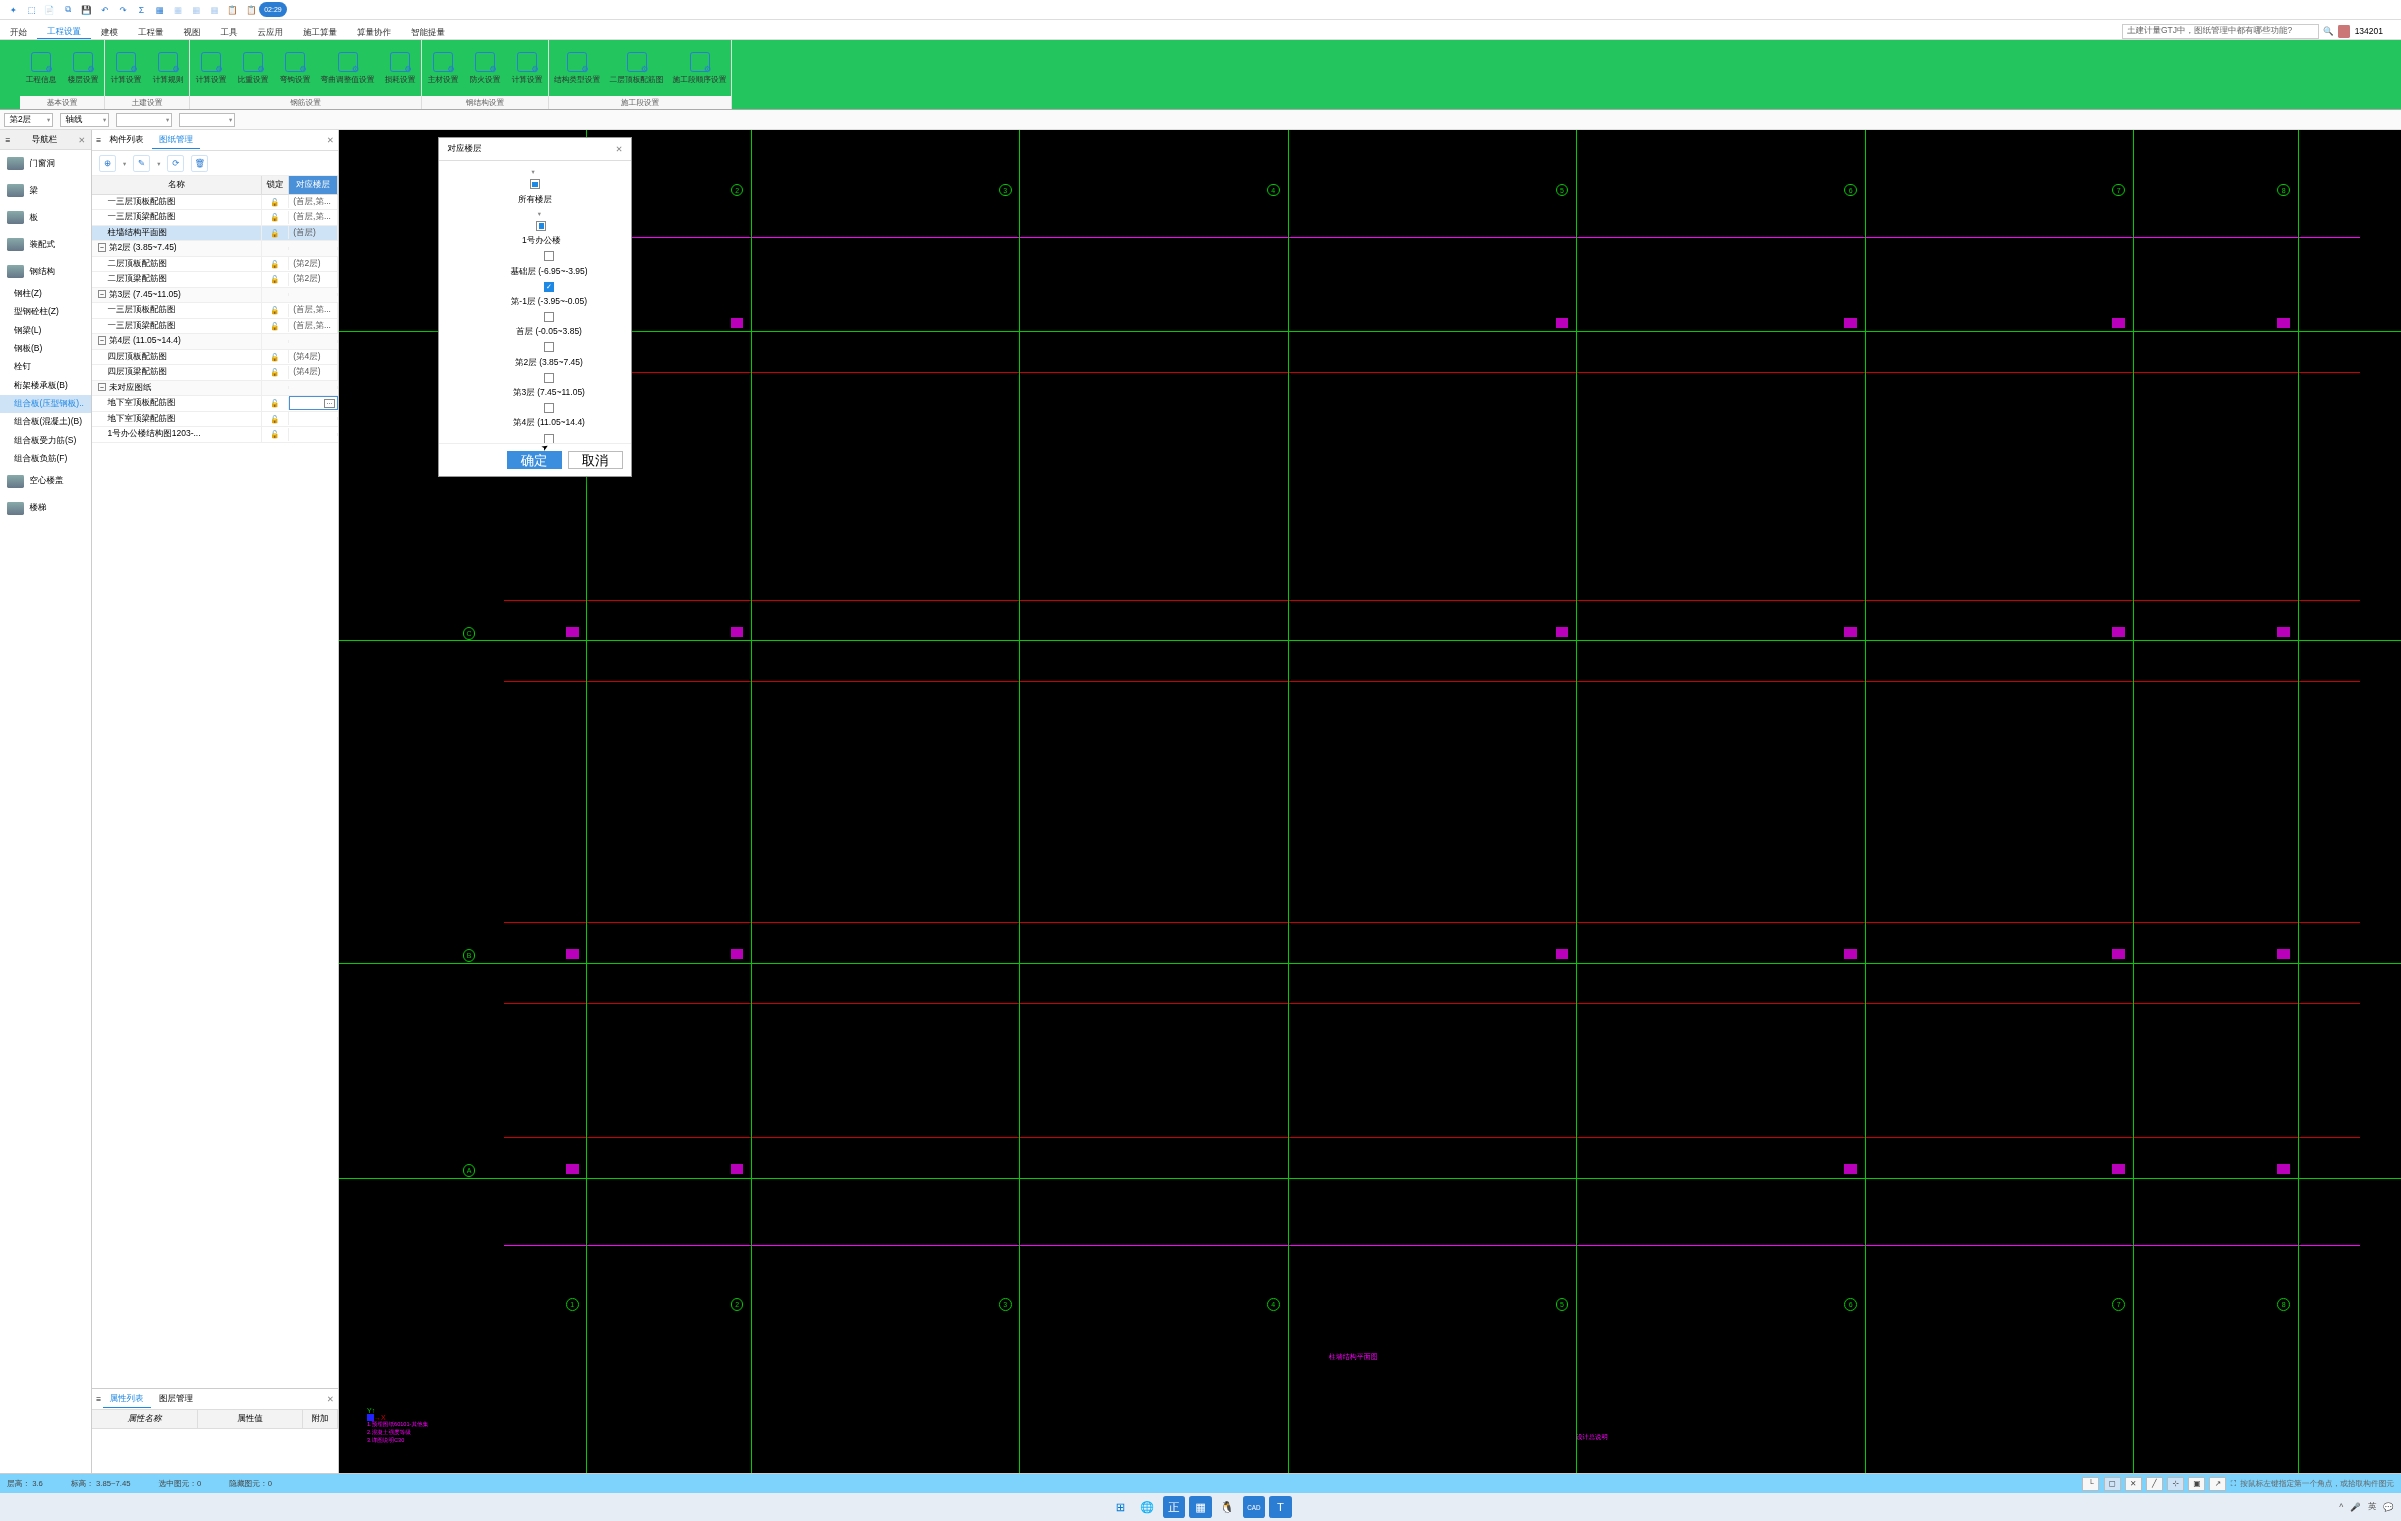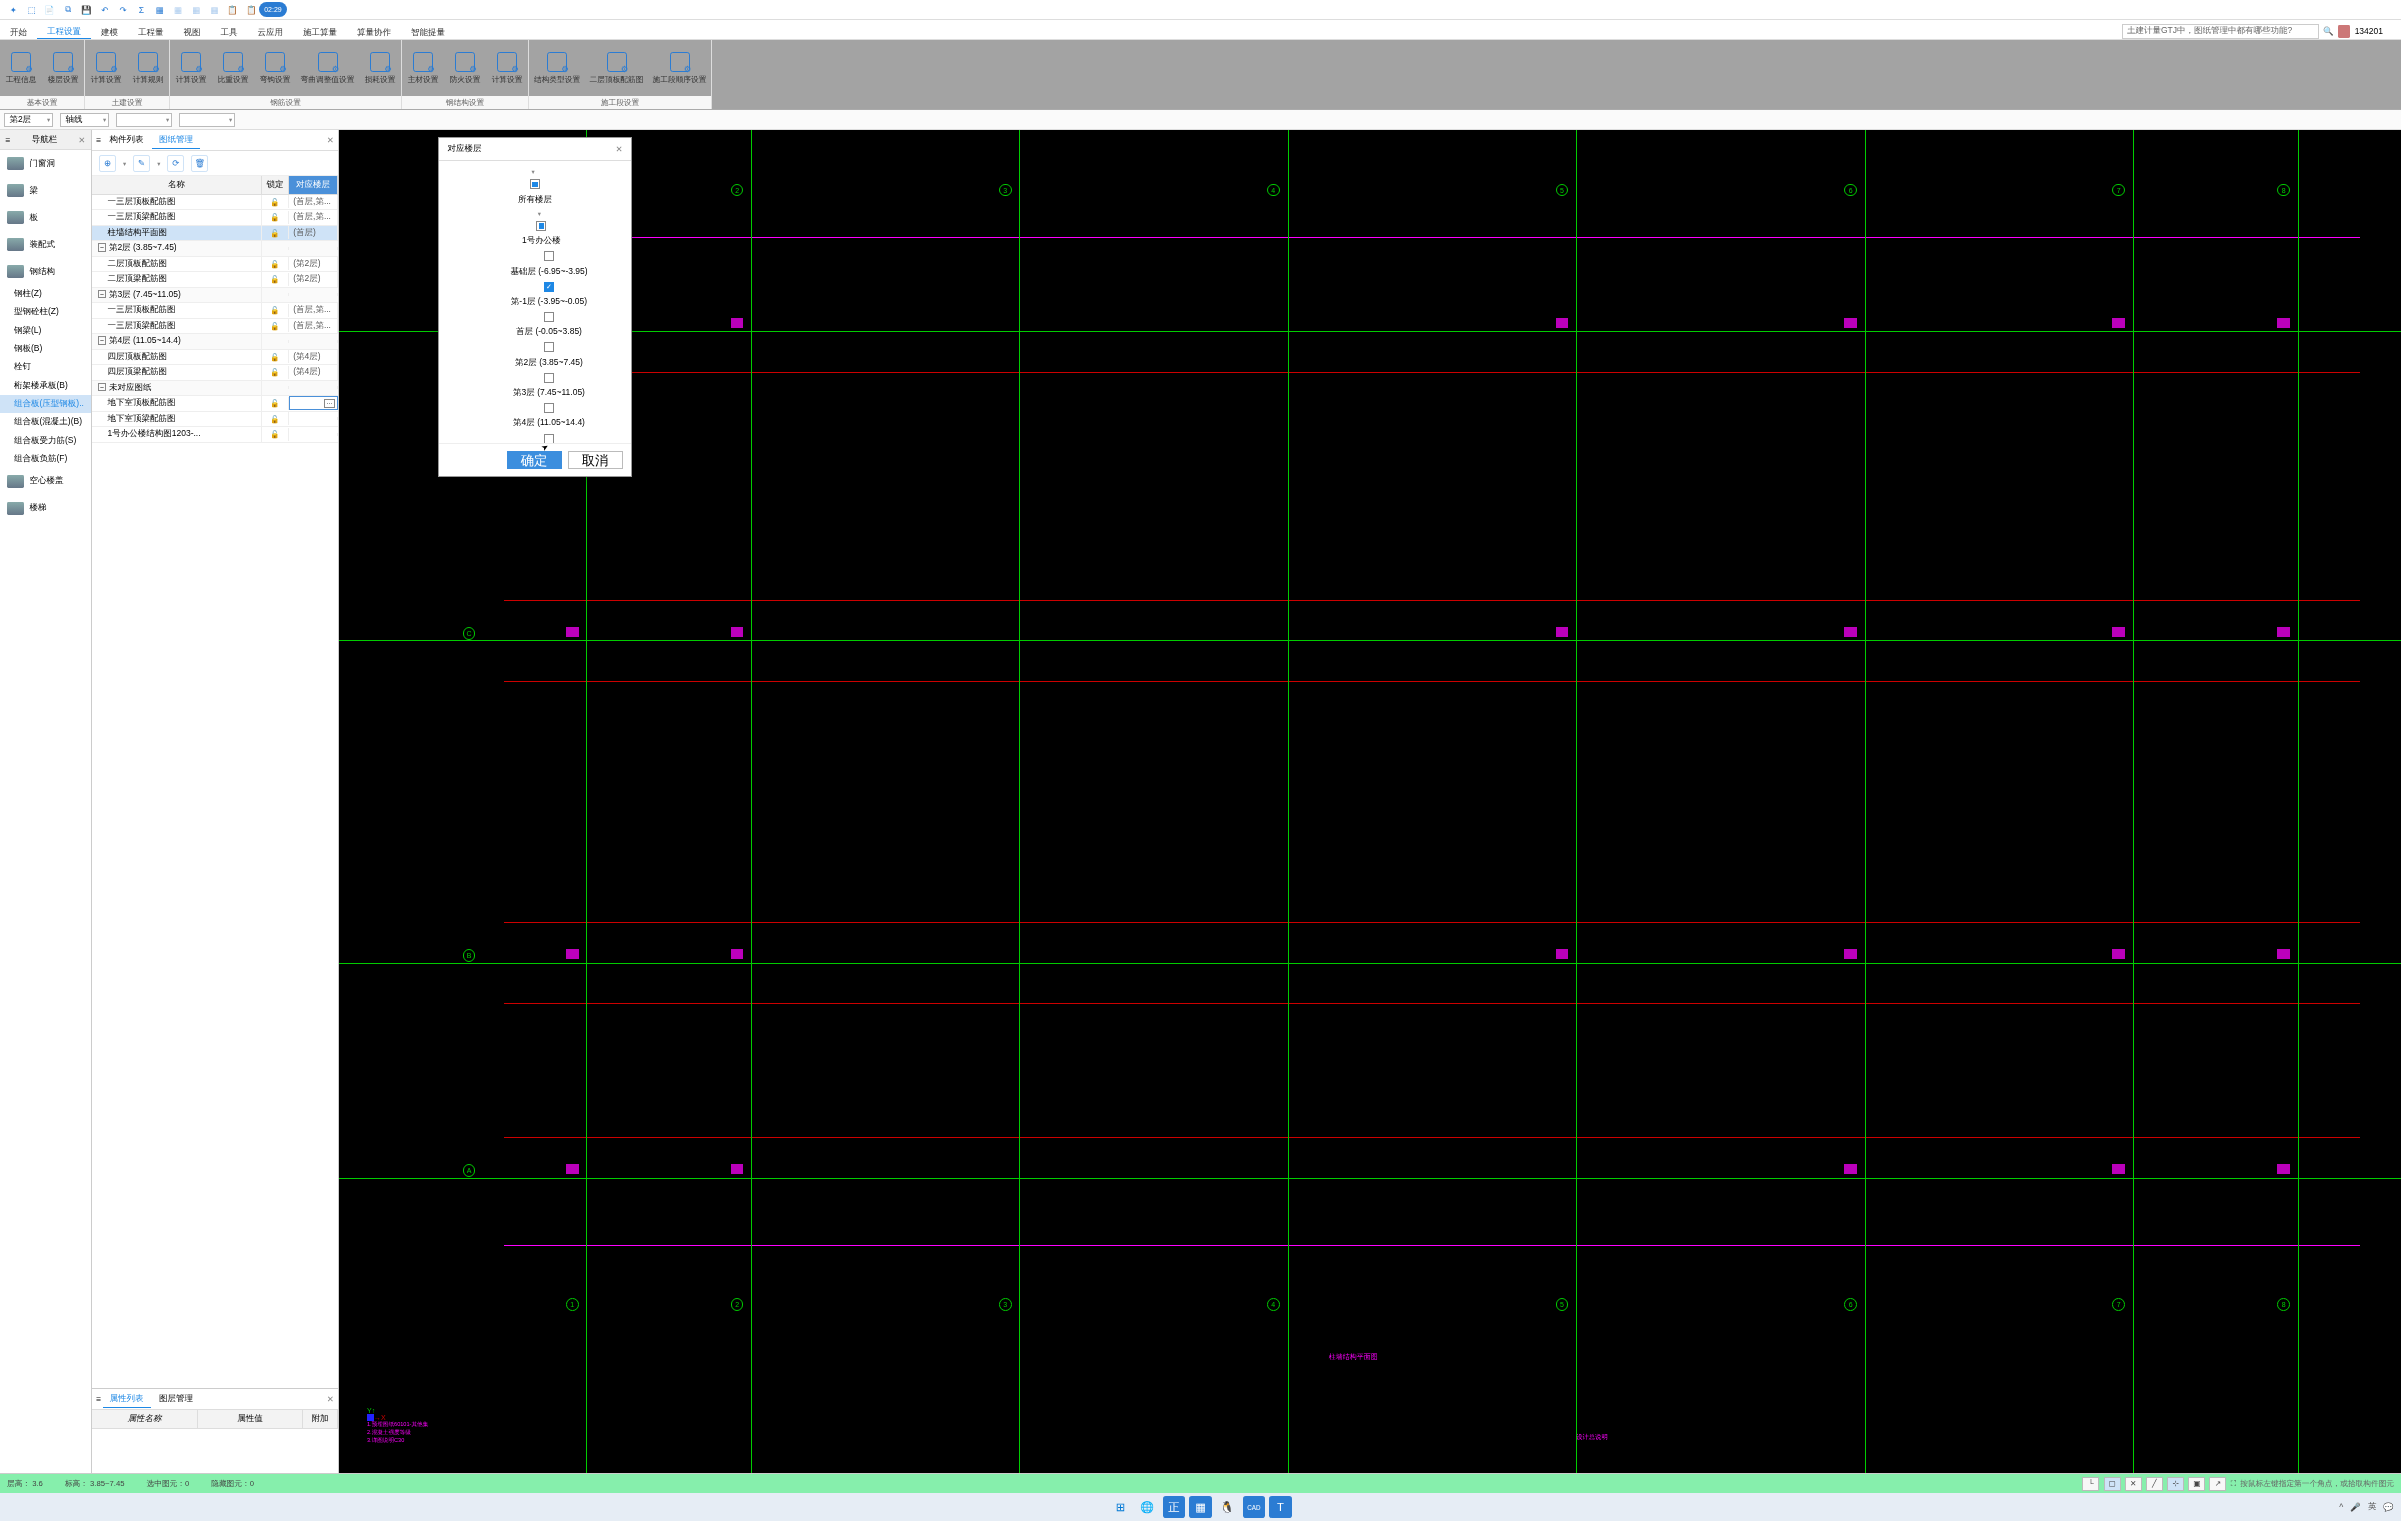--- a/index.html
+++ b/index.html
@@ -10,21 +10,21 @@
 .title-bar .qat-btn { width: 15.5px; height: 15.5px; display: flex; align-items: center; justify-content: center; color: #2b7cd3; cursor: pointer; }
 .title-bar .app-title { flex: 1; text-align: center; color: #666; }
 .title-bar .clock { width: 28px; height: 15.5px; border-radius: 7.7px; background: #2b7cd3; color: #fff; display: flex; align-items: center; justify-content: center; font-size: 7px; }
 
 .menu-bar { height: 20px; background: #fff; display: flex; align-items: flex-end; border-bottom: 0.7px solid #ddd; }
 .menu-item { padding: 0 10px; display: flex; align-items: center; color: #333; cursor: pointer; }
 .menu-item.active { color: #1e88e5; border-bottom: 1.4px solid #1e88e5; }
 .menu-right { margin-left: auto; display: flex; align-items: center; gap: 4.2px; padding-right: 18px; }
 .search-box { width: 197px; height: 15.5px; border: 0.7px solid #ccc; padding: 0 4.2px; display: flex; align-items: center; color: #666; }
 
-.ribbon { height: 70px; background: #a3a3a3; display: flex; border-bottom: 0.7px solid #aaa; }
+.ribbon { height: 70px; background: #22c55e; display: flex; border-bottom: 0.7px solid #aaa; padding-left: 20px; }
 .ribbon-group { border-right: 0.7px solid #ddd; display: flex; flex-direction: column; }
 .ribbon-row { display: flex; flex: 1; }
 .ribbon-btn { width: 42px; display: flex; flex-direction: column; align-items: center; justify-content: center; gap: 2.8px; cursor: pointer; padding: 2.8px; }
 .ribbon-btn.wide { width: 56px; }
 .ribbon-btn.wider { width: 63px; }
 .ribbon-icon { width: 20px; height: 20px; border: 1.1px solid #2b7cd3; border-radius: 2.8px; position: relative; }
 .ribbon-icon.gear::after { content: "⚙"; position: absolute; right: -2.8px; bottom: -2.8px; font-size: 8.5px; color: #2b7cd3; }
 .ribbon-label { font-size: 7.7px; color: #333; text-align: center; }
 .ribbon-group-label { text-align: center; font-size: 7.7px; color: #666; padding: 1.4px 0; background: #f7f7f7; }
 
@@ -89,21 +89,21 @@
 .dialog-body { padding: 5.6px 8.5px; max-height: 282px; overflow: auto; }
 .tree-node { display: flex; align-items: center; gap: 4.2px; padding: 2.1px 0; flex-direction: column; }
 .tree-arrow { width: 7px; color: #888; font-size: 6.3px; }
 .tree-check { width: 10px; height: 10px; border: 0.7px solid #888; display: flex; align-items: center; justify-content: center; }
 .tree-check.checked { background: #1e88e5; border-color: #1e88e5; color: #fff; font-size: 7px; }
 .tree-check.partial::after { content: ""; width: 5.6px; height: 5.6px; background: #1e88e5; }
 .dialog-footer { display: flex; justify-content: flex-end; gap: 6px; padding: 7px 8.5px; border-top: 0.7px solid #eee; }
 .dlg-btn { width: 55px; height: 18.3px; border: 0.7px solid #bbb; background: #fff; cursor: pointer; }
 .dlg-btn.primary { background: #3b8ede; color: #fff; border-color: #3b8ede; }
 
-.status-bar { height: 20px; background: #86efac; border-top: 0.7px solid #ccc; display: flex; align-items: center; padding: 0 7px; gap: 22px; font-size: 7.7px; color: #444; }
+.status-bar { height: 20px; background: #7dd3fc; border-top: 0.7px solid #ccc; display: flex; align-items: center; padding: 0 7px; gap: 28px; font-size: 7.7px; color: #444; }
 .status-right { margin-left: auto; display: flex; align-items: center; gap: 4.2px; }
 .status-btn { width: 17px; height: 14px; border: 0.7px solid #bbb; background: #f7f7f7; display: flex; align-items: center; justify-content: center; cursor: pointer; }
 
 .taskbar { height: 28px; background: #e6edf5; display: flex; align-items: center; justify-content: center; gap: 4.2px; }
 .task-icon { width: 22.5px; height: 22.5px; border-radius: 2.8px; display: flex; align-items: center; justify-content: center; font-size: 11.3px; }
 
 .cursor-img { position: absolute; width: 11.3px; height: 11.3px; pointer-events: none; }
 .cursor-img::before { content: "➤"; color: #000; transform: rotate(-30deg); display: block; }
 
 .expand-toggle { display:inline-block; width:8.5px; height:8.5px; border:0.7px solid #888; text-align:center; line-height:7px; font-size:7px; margin-right:2.8px; }

